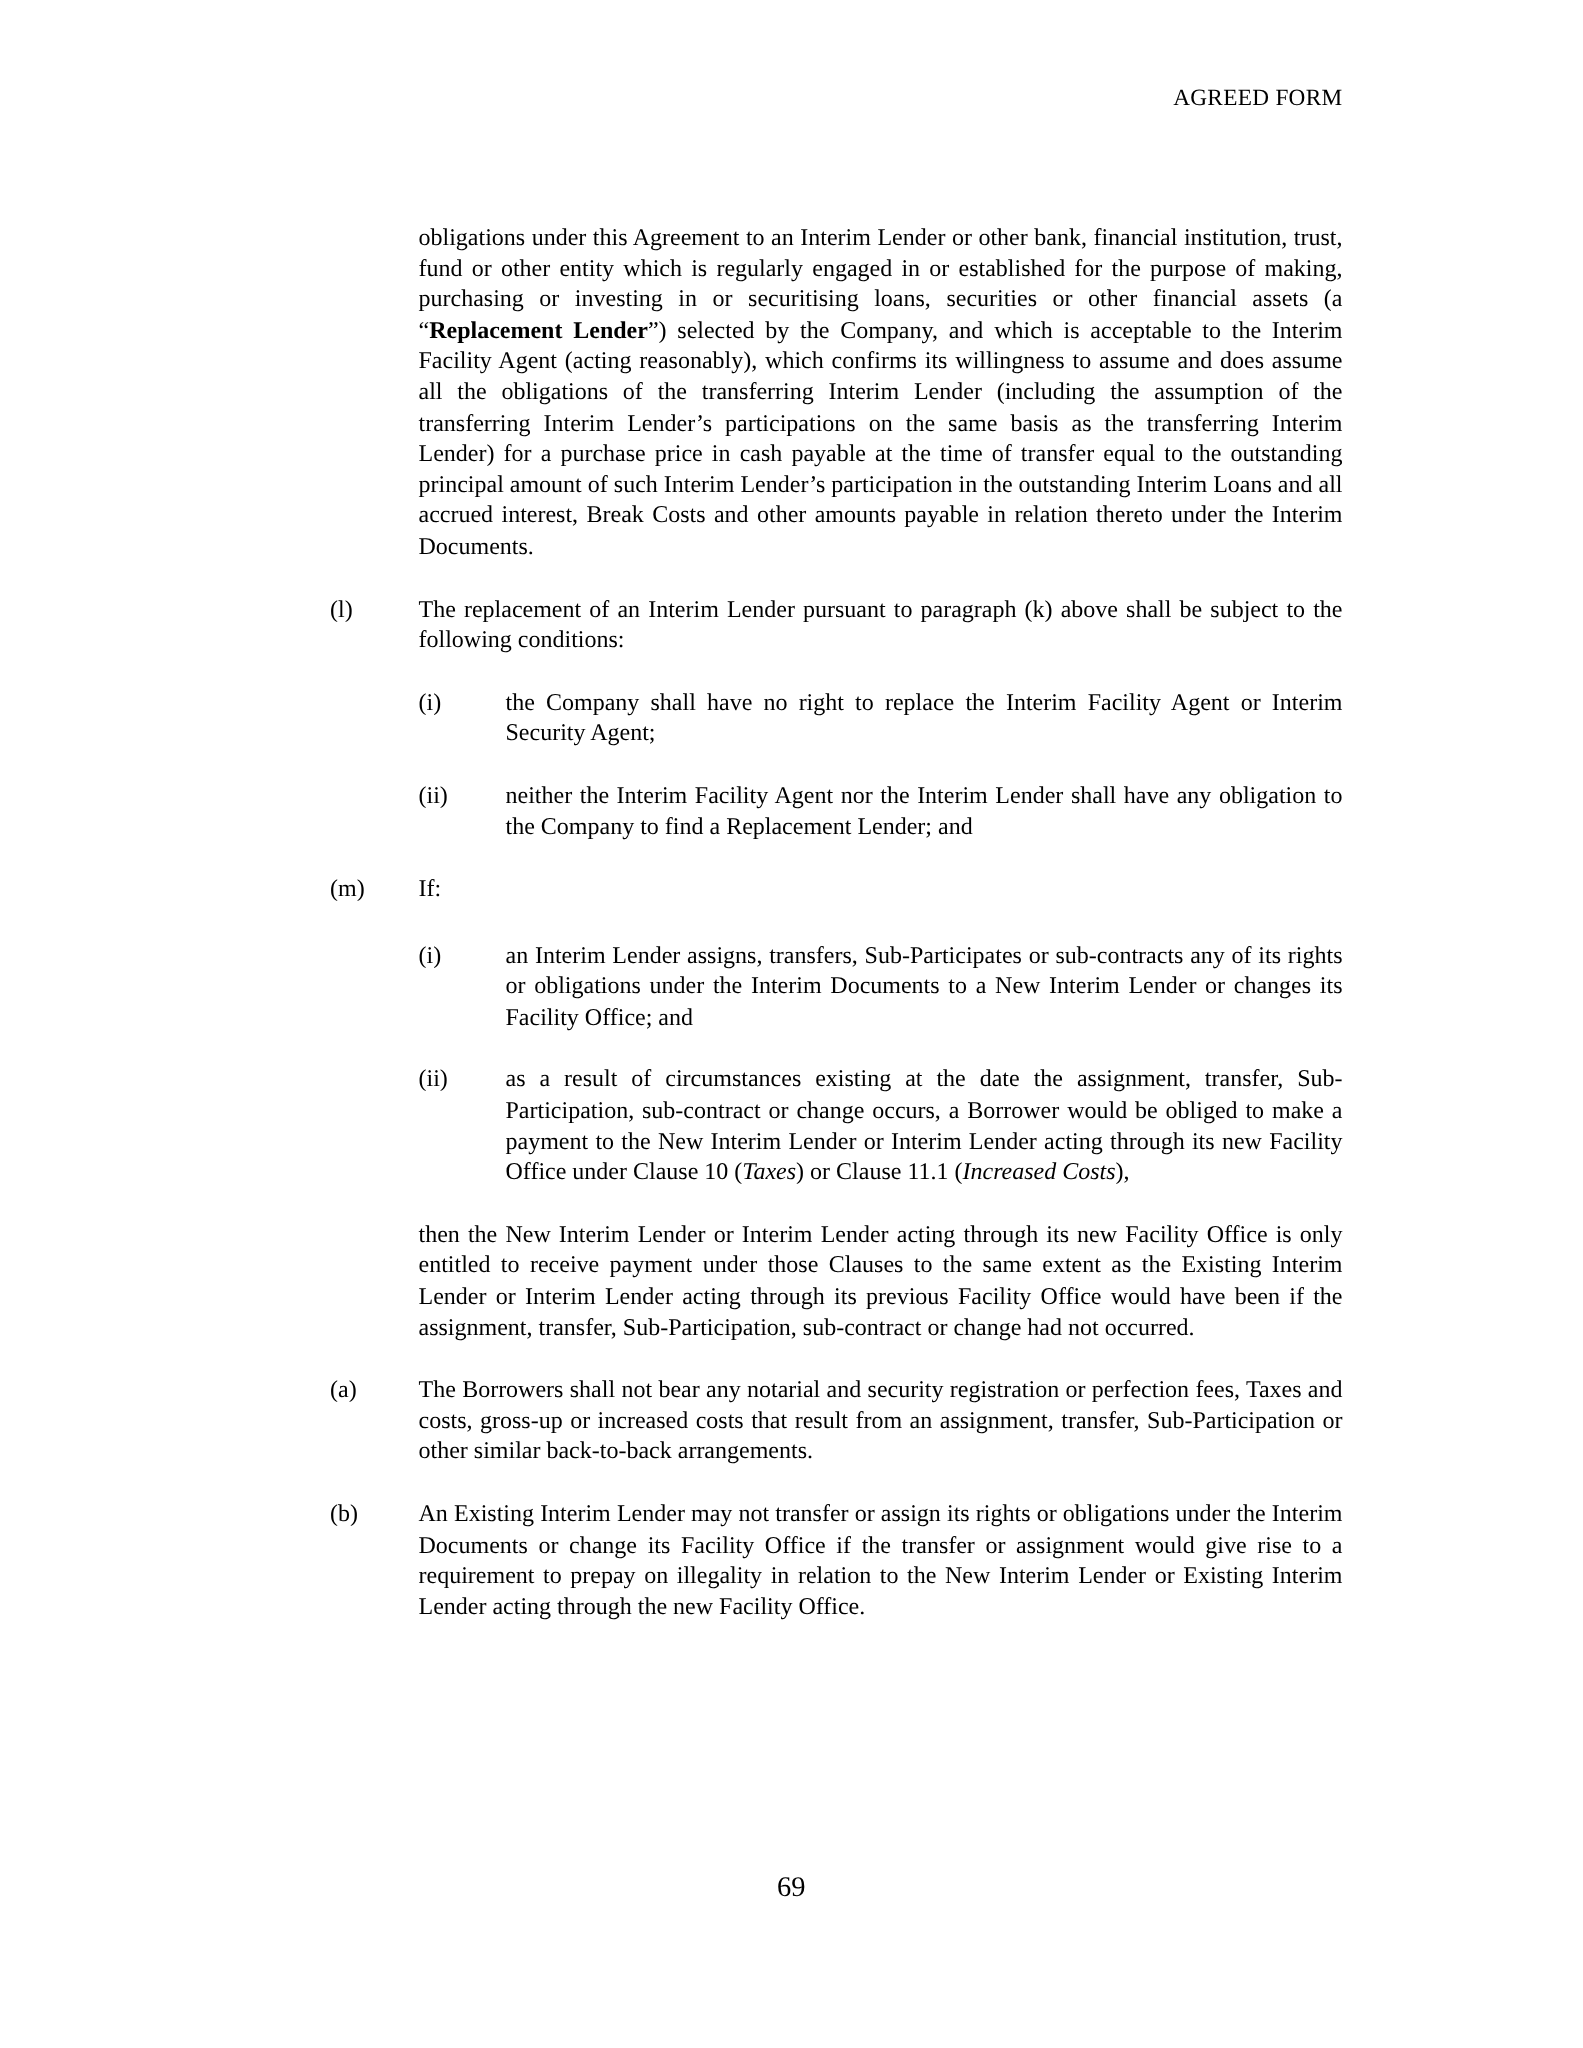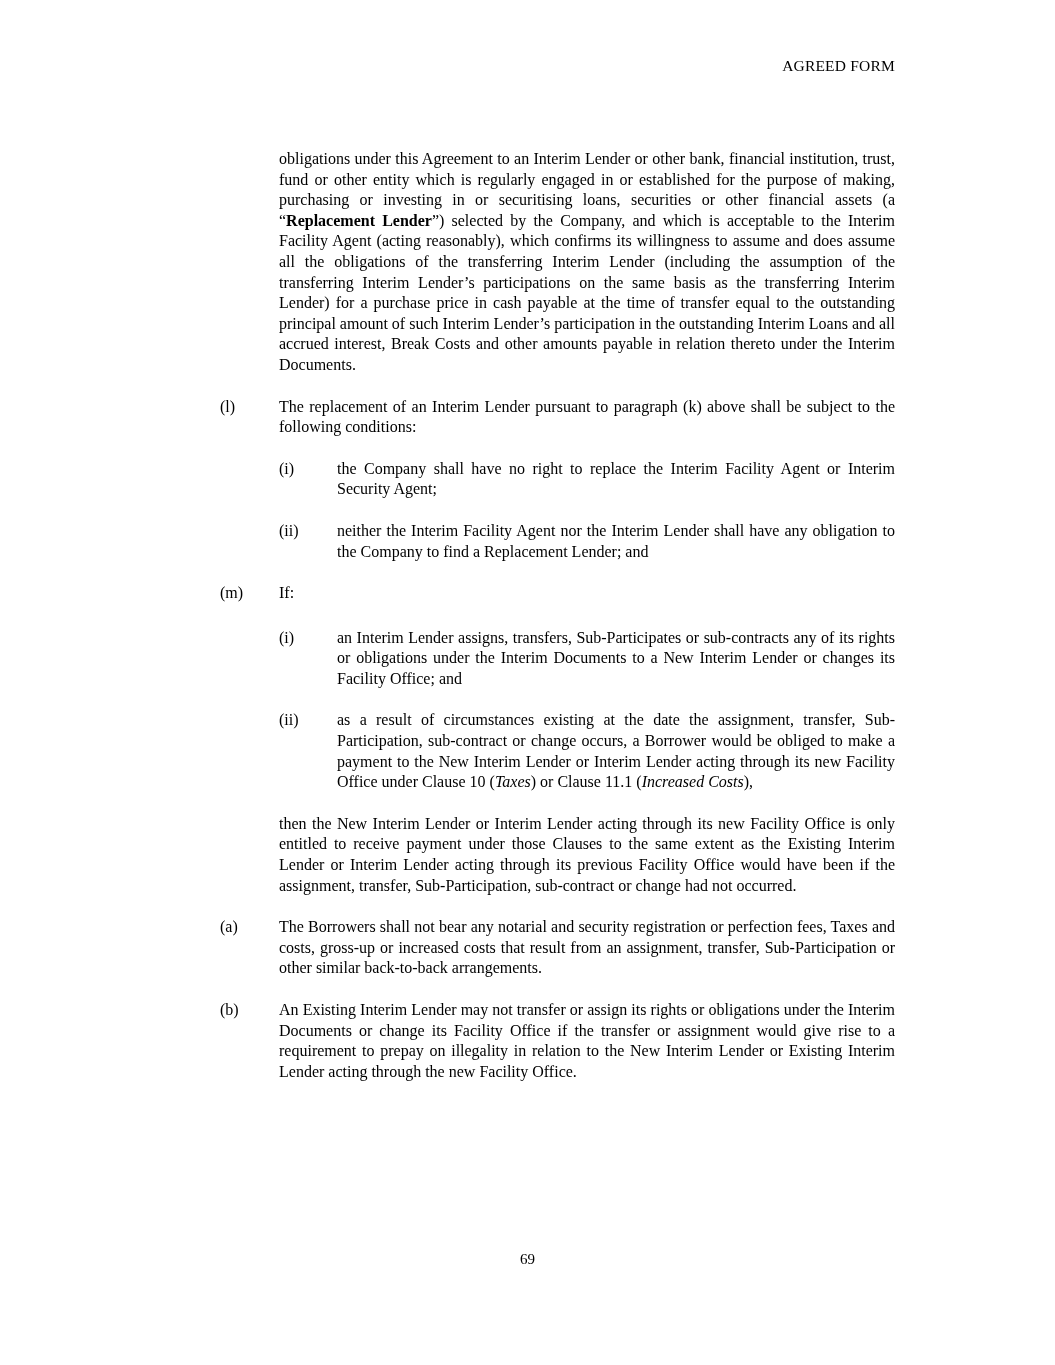--- a/index.html
+++ b/index.html
@@ -77,21 +77,21 @@
   }
   .section-head .sec-title {
     font-weight: bold;
   }
   .page-number {
     position: absolute;
     bottom: 52px;
     left: 0;
     right: 0;
     text-align: center;
-    font-size: 15px;
+    font-size: 19px;
   }
 </style>
 </head>
 <body>
 
 <div class="page">
 
   <div class="page-header">AGREED FORM</div>
 
   <div class="content">

